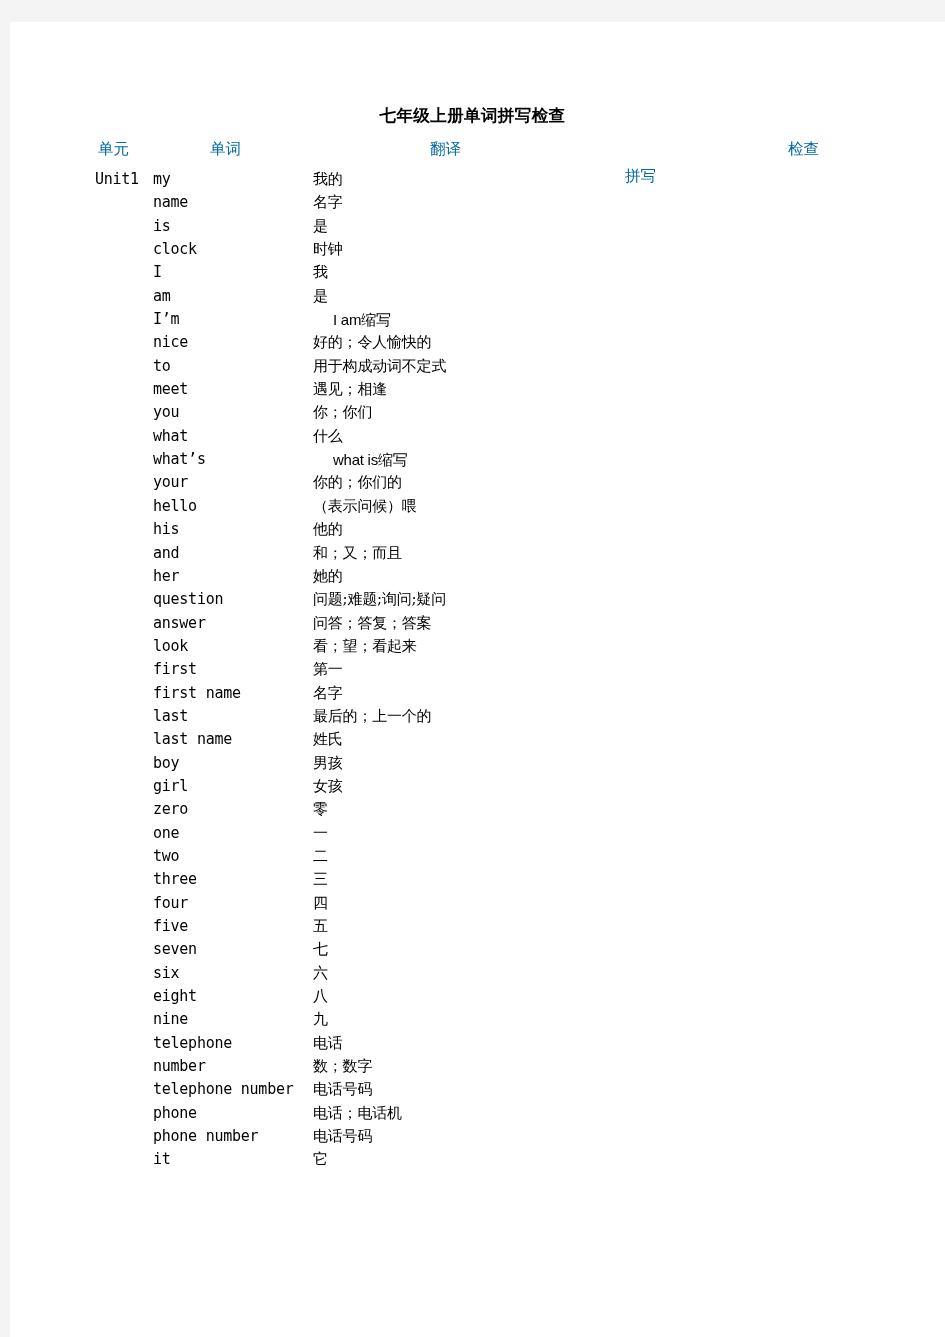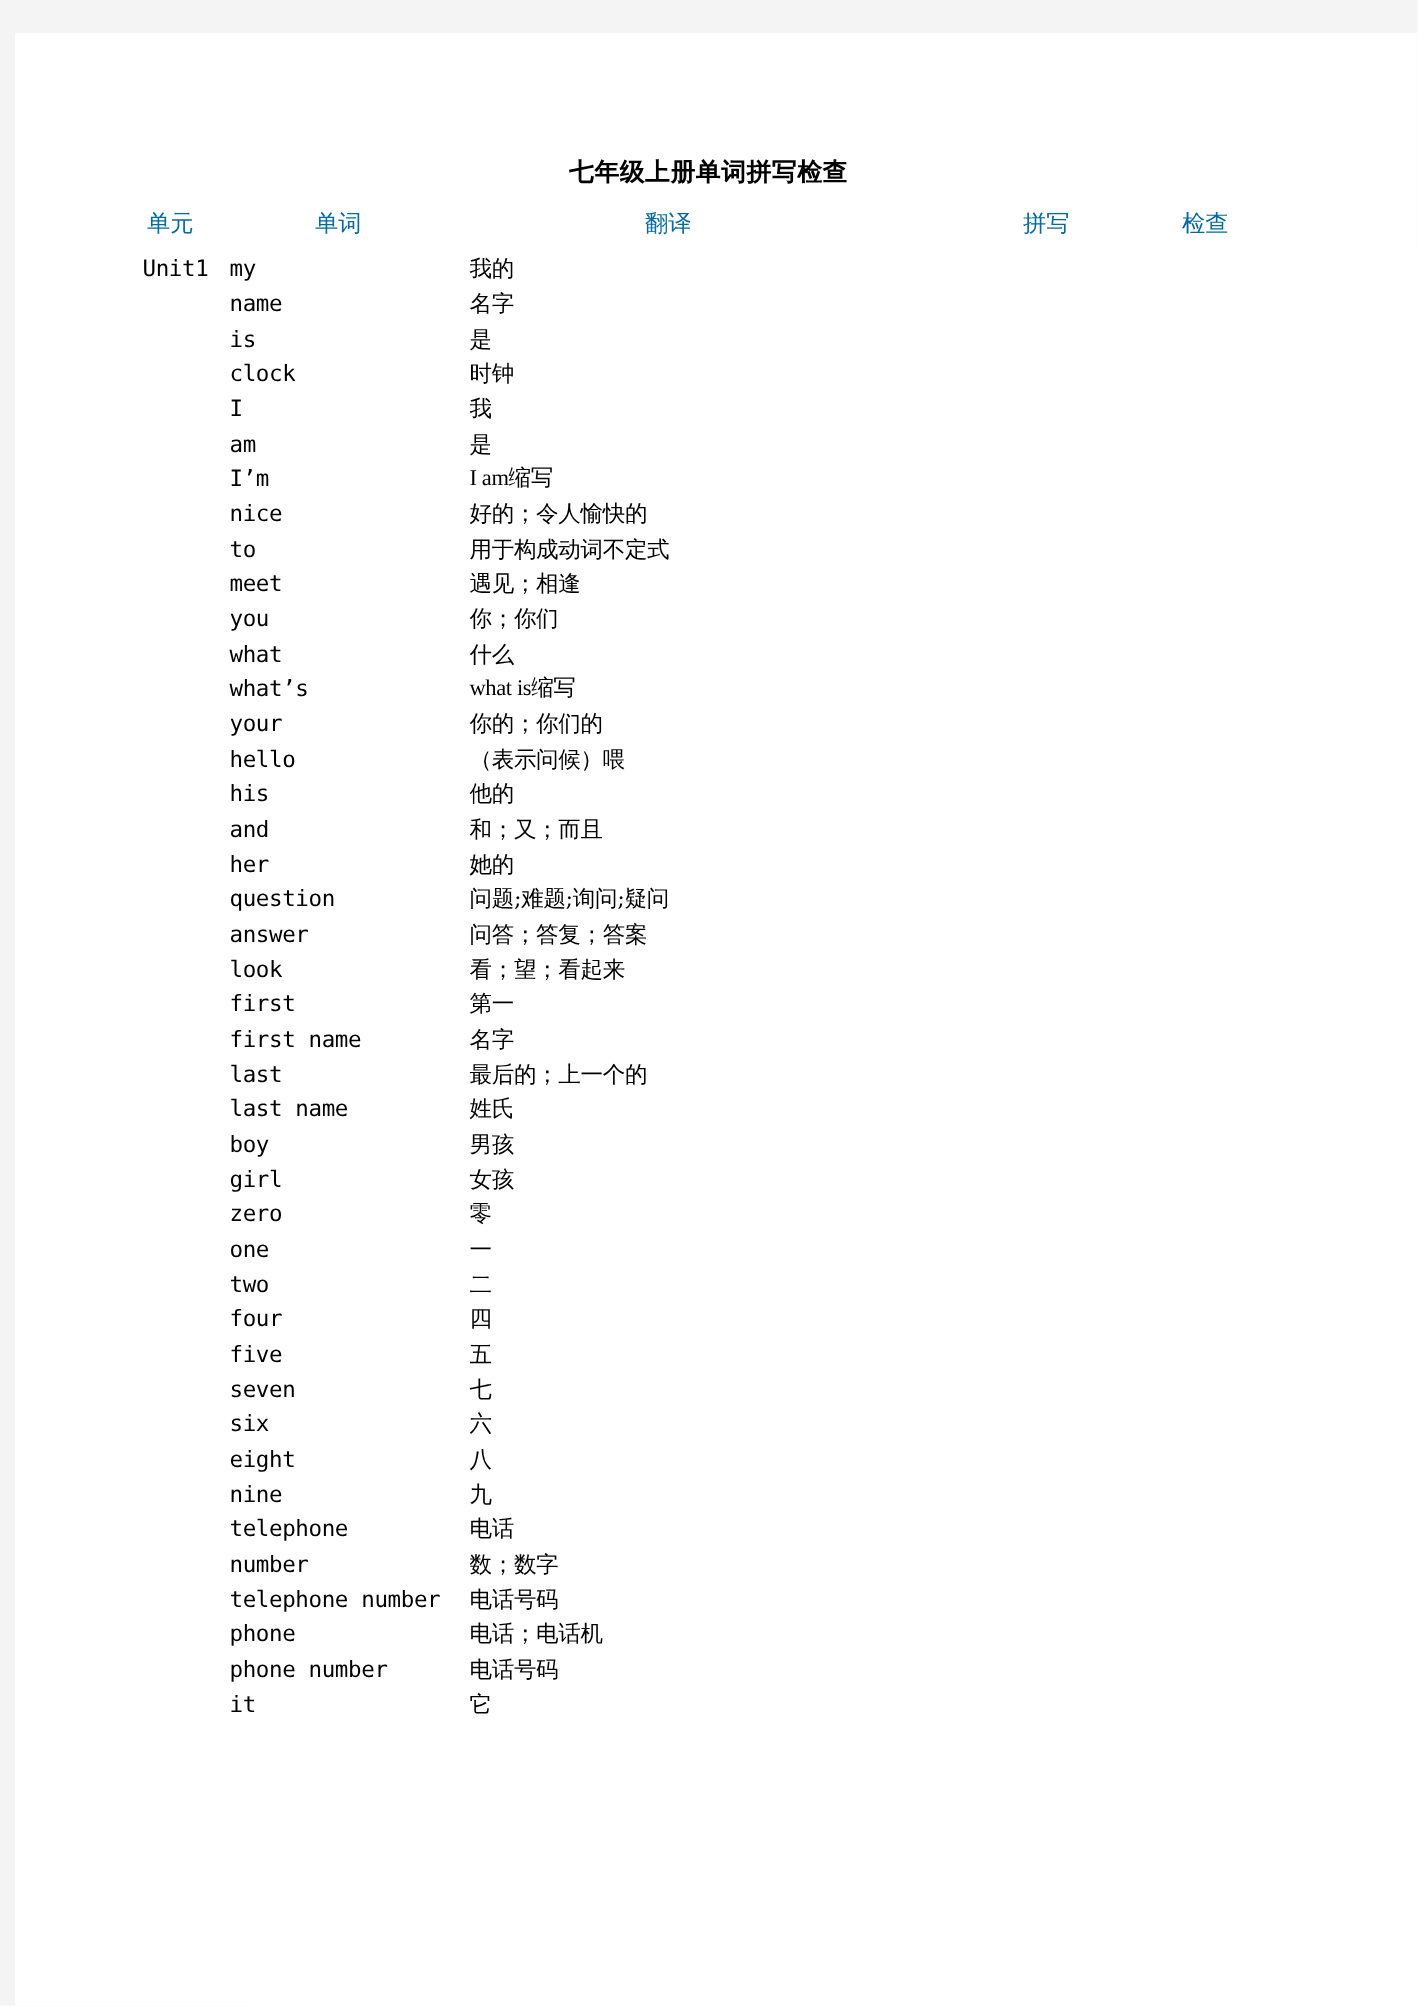--- a/index.html
+++ b/index.html
@@ -66,21 +66,21 @@
     top: 0;
     font-family: Liberation Mono, monospace;
     font-size: 15.5px;
     line-height: 22px;
     color: #0369a1;
     white-space: nowrap;
   }
   .ch-unit  { left: 88px; }
   .ch-word  { left: 200px; }
   .ch-trans { left: 420px; }
-  .ch-spell { left: 672px; }
+  .ch-spell { left: 615px; margin-top: 27px; }
   .ch-check { left: 778px; }
 
   
   #rows {
     position: absolute;
     left: 0;
     top: 146px;
     width: 935px;
   }
   .wrow {
@@ -105,22 +105,23 @@
     font-family: "DejaVu Sans Mono", monospace;
     letter-spacing: -0.25px;
   }
   .c-trans {
     left: 303px;
     font-family: "DejaVu Serif", serif;
     font-size: 15px;
     letter-spacing: -0.2px;
   }
   .c-trans.mono-lead {
-    font-family: Liberation Serif, serif;
+    font-family: Liberation Sans, sans-serif;
     letter-spacing: -0.25px;
+    margin-left: 20px;
   }
   .c-spell { left: 648px; font-family: "DejaVu Sans Mono", monospace; }
   .c-check { left: 778px; font-family: "DejaVu Sans Mono", monospace; }
 </style>
 </head>
 <body>
 
 <div id="page-frame">
   <div id="page-sheet">
     <div id="doc">
@@ -341,20 +342,27 @@
           </div>
           <div class="wrow">
             <div class="cell c-unit"></div>
             <div class="cell c-word">two</div>
             <div class="cell c-trans">二</div>
             <div class="cell c-spell"></div>
             <div class="cell c-check"></div>
           </div>
           <div class="wrow">
             <div class="cell c-unit"></div>
+            <div class="cell c-word">three</div>
+            <div class="cell c-trans">三</div>
+            <div class="cell c-spell"></div>
+            <div class="cell c-check"></div>
+          </div>
+          <div class="wrow">
+            <div class="cell c-unit"></div>
             <div class="cell c-word">four</div>
             <div class="cell c-trans">四</div>
             <div class="cell c-spell"></div>
             <div class="cell c-check"></div>
           </div>
           <div class="wrow">
             <div class="cell c-unit"></div>
             <div class="cell c-word">five</div>
             <div class="cell c-trans">五</div>
             <div class="cell c-spell"></div>

